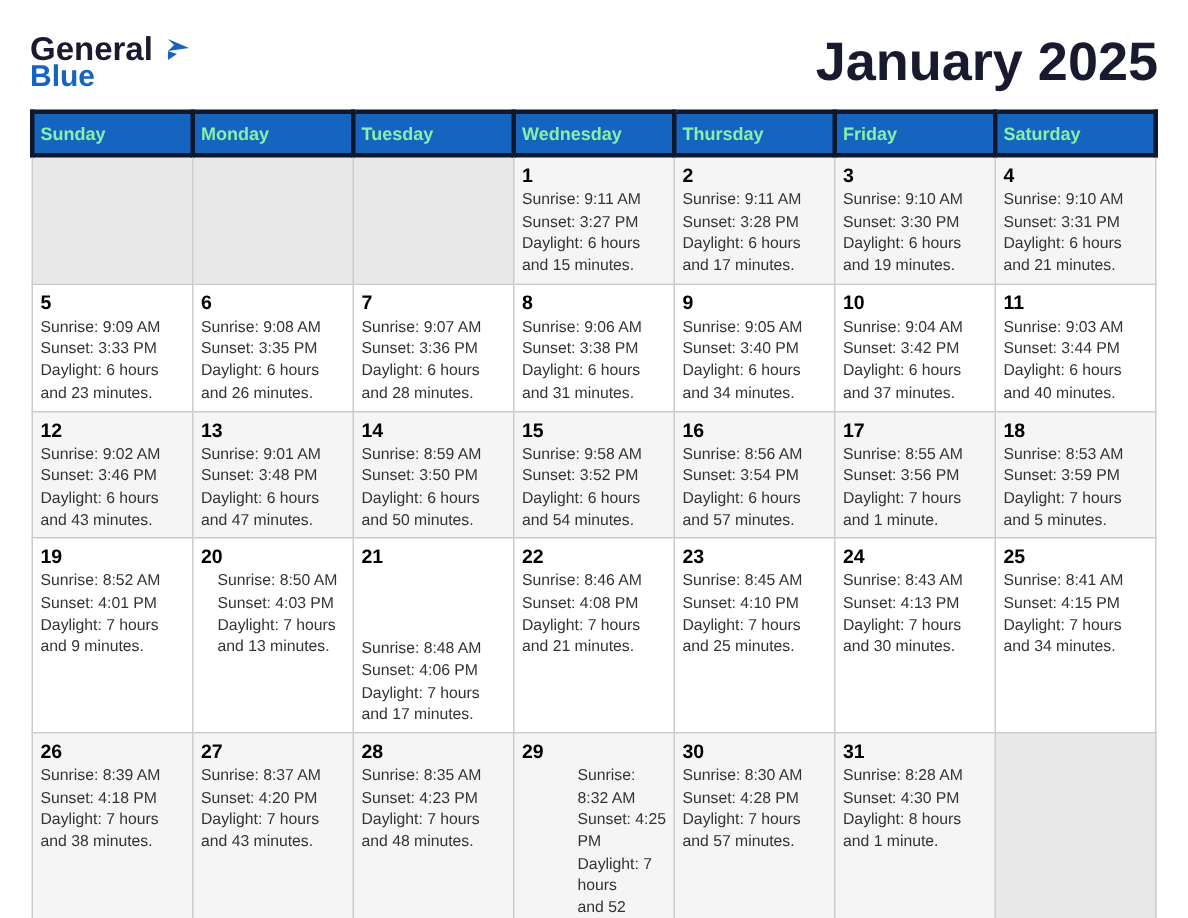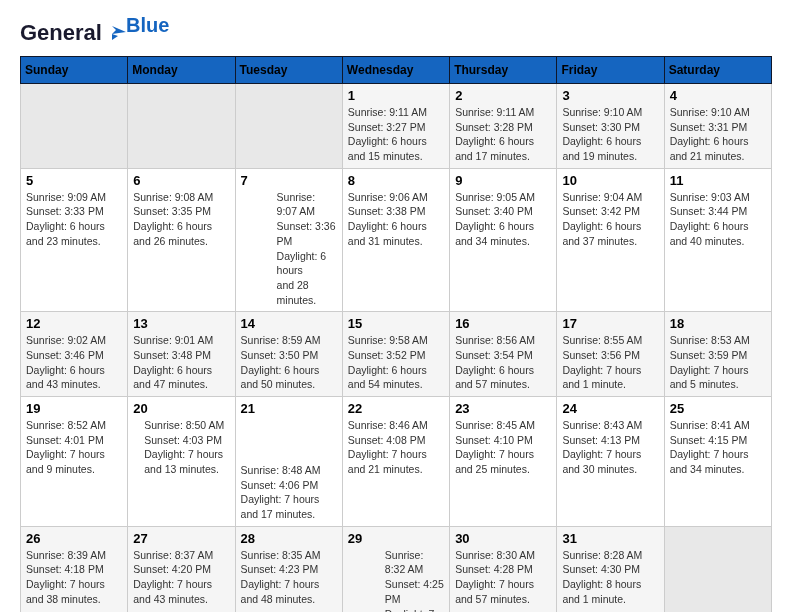--- a/index.html
+++ b/index.html
@@ -11,21 +11,21 @@
       padding: 20px;
     }
     .header {
       display: flex;
       justify-content: space-between;
       align-items: flex-start;
       margin-bottom: 10px;
     }
     .logo {
       display: flex;
-      flex-direction: row;
+      flex-direction: column;
       align-items: flex-start;
     }
     .title-block {
       text-align: right;
     }
     .month-title {
       font-size: 36px;
       font-weight: bold;
       color: #1a1a2e;
     }
@@ -33,26 +33,26 @@
       font-size: 15px;
       color: #333;
     }
     .calendar {
       width: 100%;
       border-collapse: collapse;
       font-size: 11px;
     }
     .calendar thead th {
       background: #1565c0;
-      color: #000000;
+      color: #86efac;
       padding: 6px 4px;
       text-align: left;
       font-size: 12px;
       font-weight: bold;
-      border: 1px solid #0f172a;
+      border: 3px solid #0f172a;
     }
     .calendar tbody td {
       border: 1px solid #ccc;
       padding: 4px 5px;
       vertical-align: top;
       min-height: 80px;
       width: calc(100%/7);
     }
     .calendar tbody tr:nth-child(odd) td {
       background: #f5f5f5;
@@ -83,20 +83,21 @@
     <div style="display:flex; align-items:center; gap:2px;">
       <span style="font-size:22px; font-weight:bold; color:#1a1a2e;">General</span>
       <svg width="22" height="18" viewBox="0 0 22 18">
         <polygon points="8,2 22,8 8,10 12,6" fill="#1565c0"></polygon>
         <polygon points="8,10 14,12 8,16" fill="#1565c0"></polygon>
       </svg>
     </div>
     <span style="font-size:20px; font-weight:bold; color:#1565c0; margin-top:-6px;">Blue</span>
   </div>
   <div class="title-block">
+    <div class="month-title">January 2025</div>
   </div>
 </div>
 
 <table class="calendar">
   <thead>
     <tr>
     <th>Sunday</th>
         <th>Monday</th>
         <th>Tuesday</th>
         <th>Wednesday</th>
@@ -149,21 +150,21 @@
         </td>
         <td>
           <span class="day-number">6</span>
           <div class="day-info" style="white-space: pre-line;">Sunrise: 9:08 AM
 Sunset: 3:35 PM
 Daylight: 6 hours
 and 26 minutes.</div>
         </td>
         <td>
           <span class="day-number">7</span>
-          <div class="day-info" style="white-space: pre-line; margin-left: 36px;">Sunrise: 9:07 AM
+          <div class="day-info" style="white-space: pre-line;">Sunrise: 9:07 AM
 Sunset: 3:36 PM
 Daylight: 6 hours
 and 28 minutes.</div>
         </td>
         <td>
           <span class="day-number">8</span>
           <div class="day-info" style="white-space: pre-line;">Sunrise: 9:06 AM
 Sunset: 3:38 PM
 Daylight: 6 hours
 and 31 minutes.</div>

